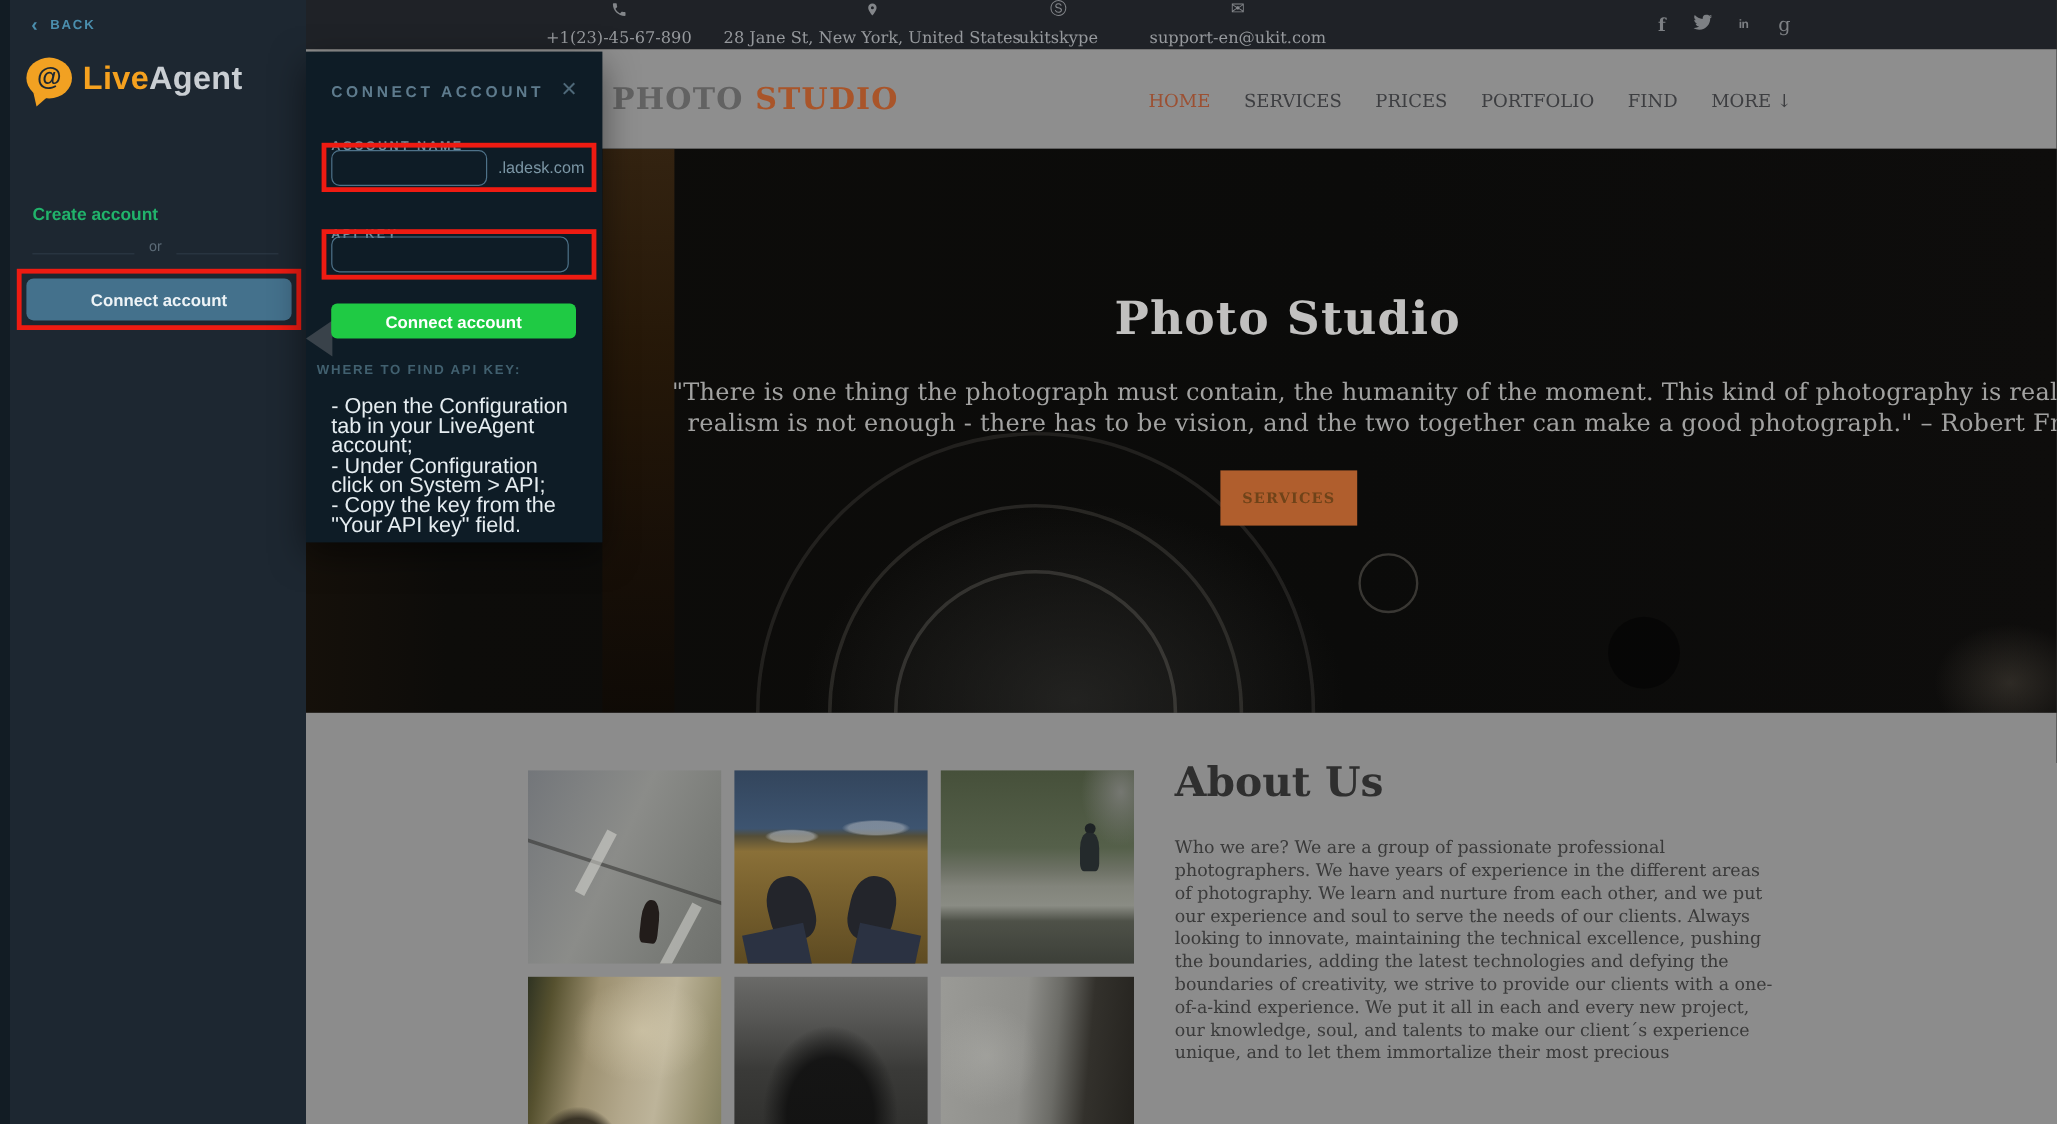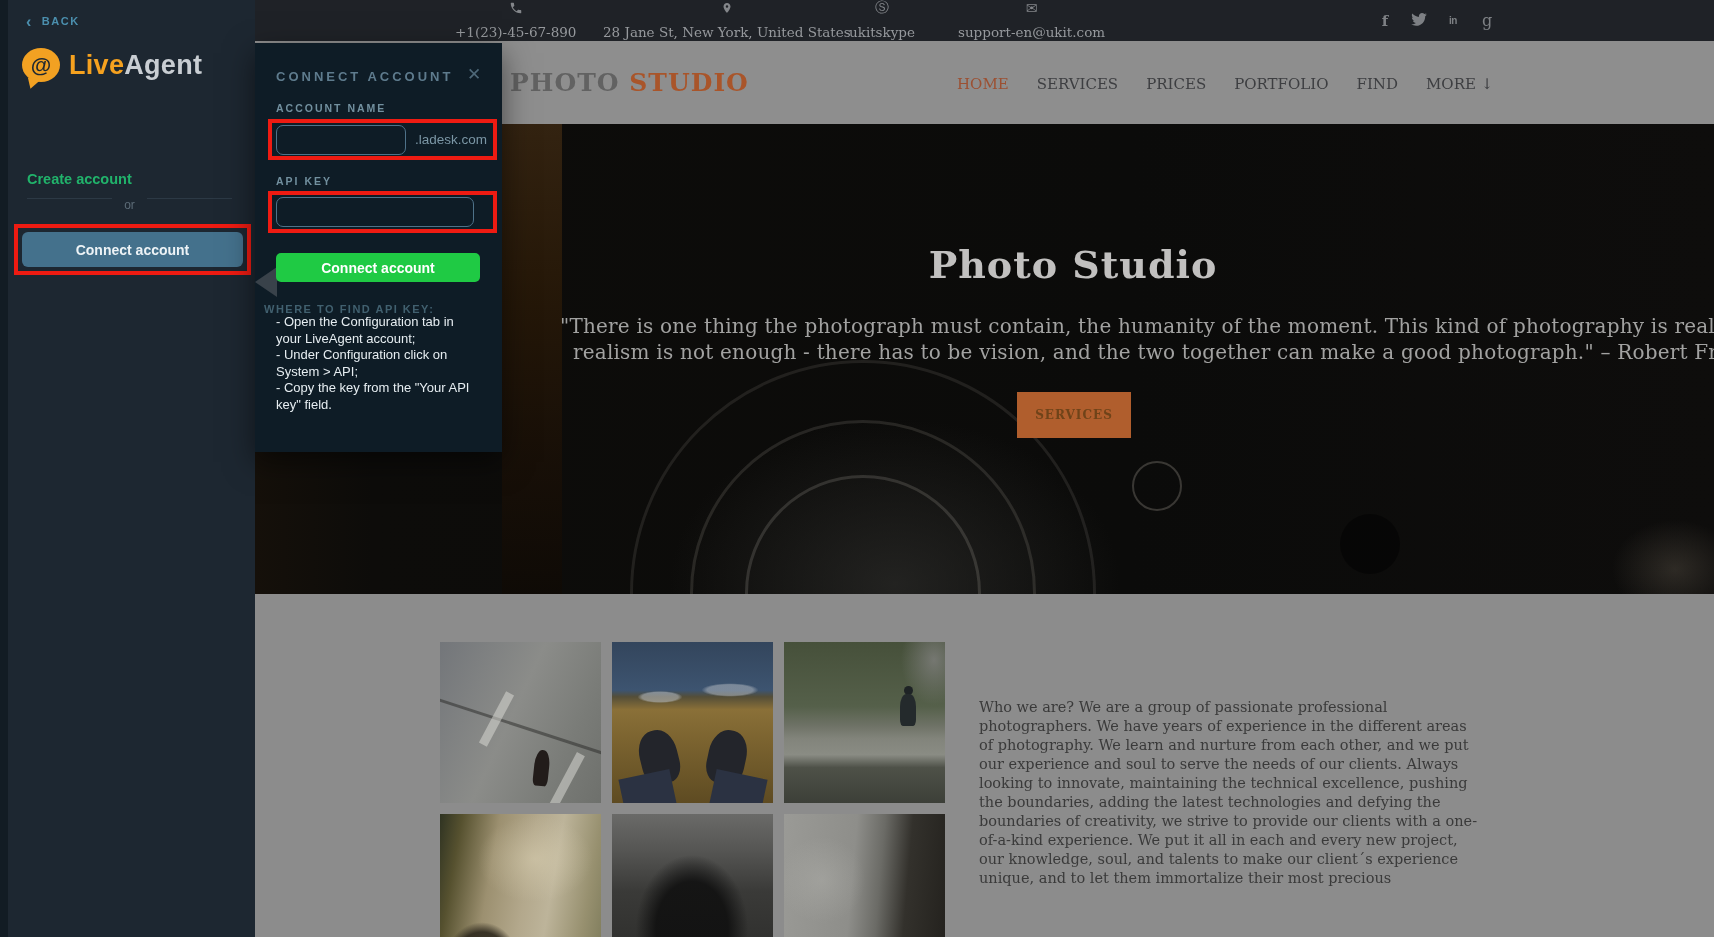--- a/index.html
+++ b/index.html
@@ -100,50 +100,50 @@
   .bubble{position:relative;width:38px;height:34px;background:#f2a122;border-radius:50%;
     display:flex;align-items:center;justify-content:center;color:#1d2731;font-weight:bold;font-size:21px;}
   .bubble:after{content:"";position:absolute;left:4px;bottom:-7px;width:0;height:0;
     border-left:6px solid transparent;border-right:6px solid transparent;border-top:10px solid #f2a122;transform:rotate(18deg);}
   .brand{font-size:27px;font-weight:bold;letter-spacing:.3px;}
   .brand .b1{color:#f5a11f;}
   .brand .b2{color:#c9ced3;}
   .sb-desc{position:absolute;left:27px;top:106px;width:206px;font-size:14px;line-height:16.5px;color:#b4bfc7;}
   .sb-link{color:#4a90d9;cursor:pointer;}
   .create{position:absolute;left:27px;top:171px;color:#21b36b;font-weight:bold;font-size:14.5px;cursor:pointer;}
-  .or-row{position:absolute;left:27px;top:198px;width:205px;display:flex;align-items:flex-start;gap:12px;
+  .or-row{position:absolute;left:27px;top:198px;width:205px;display:flex;align-items:flex-end;gap:12px;
     color:#5c6b77;font-size:12px;}
   .or-row .line{flex:1;height:1px;background:#2c3945;}
   .sb-red{position:absolute;left:14px;top:224px;width:221px;height:43px;border:4px solid #ee1b12;
     display:flex;align-items:center;justify-content:center;padding:0 4px;box-sizing:content-box;}
   .sb-connect{width:100%;height:35px;background:#44718c;border:none;border-radius:6px;
     color:#edf3f6;font-weight:bold;font-size:14px;cursor:pointer;font-family:"Liberation Sans",sans-serif;}
 
   
   .panel{position:absolute;left:255px;top:43px;width:247px;height:409px;background:#0e1c26;z-index:6;
     box-shadow:0 10px 28px rgba(0,0,0,.5);color:#dfe7ec;}
   .panel-notch{position:absolute;left:0;top:224px;width:0;height:0;
     border-top:15px solid transparent;border-bottom:15px solid transparent;border-right:22px solid #39424a;}
   .panel-title{position:absolute;left:21px;top:26px;color:#5e7b8d;font-size:13px;font-weight:bold;letter-spacing:3px;}
   .panel-close{position:absolute;left:212px;top:21px;color:#4e6878;font-size:17px;cursor:pointer;}
-  .plbl{position:absolute;color:#72909f;font-size:10.5px;font-weight:bold;letter-spacing:2px;}
+  .plbl{position:absolute;color:#72909f;font-size:10.5px;font-weight:bold;letter-spacing:2px;margin-top:14px;}
   .lbl-acc{left:21px;top:59px;}
   .lbl-api{left:21px;top:132px;}
   .pred{position:absolute;border:4px solid #ee1b12;display:flex;align-items:center;}
   .red1{left:13px;top:76px;width:217px;height:33px;gap:9px;padding-left:4px;box-sizing:content-box;}
   .red2{left:13px;top:148px;width:217px;height:34px;padding-left:4px;box-sizing:content-box;}
   .pinput{background:transparent;border:1.5px solid #4e7289;border-radius:7px;height:28px;
     color:#dfe7ec;padding:0 8px;font-size:13px;outline:none;}
   .inp-acc{width:112px;}
   .inp-api{width:180px;}
   .suffix{color:#7b96a5;font-size:13.5px;}
   .green-btn{position:absolute;left:21px;top:210px;width:204px;height:29px;background:#1fca44;border:none;
     border-radius:5px;color:#ffffff;font-weight:bold;font-size:14px;cursor:pointer;font-family:"Liberation Sans",sans-serif;}
   .help-title{position:absolute;left:9px;top:260px;color:#41606f;font-size:11px;font-weight:bold;letter-spacing:1.5px;}
-  .help-text{position:absolute;left:21px;top:271px;width:198px;color:#e6edf1;font-size:13px;line-height:16.5px;}
+  .help-text{position:absolute;left:21px;top:287px;width:198px;color:#e6edf1;font-size:18px;line-height:16.5px;}
 </style>
 </head>
 <body>
 
 <div class="site">
 
   <div class="topbar">
     <div class="tb-item" style="left:200px">
       <span class="tb-icon">
         <svg width="14" height="14" viewBox="0 0 24 24">
@@ -218,20 +218,21 @@
       <div class="leg lgL"></div>
       <div class="leg lgR"></div>
     </div>
     <div class="photo ph3">
       <div class="head"></div>
       <div class="person"></div>
     </div>
     <div class="photo ph4"></div>
     <div class="photo ph5"></div>
     <div class="photo ph6"></div>
+    <div class="about-title">About Us</div>
     <div class="about-body">Who we are? We are a group of passionate professional photographers. We have years of experience in the different areas of photography. We learn and nurture from each other, and we put our experience and soul to serve the needs of our clients. Always looking to innovate, maintaining the technical excellence, pushing the boundaries, adding the latest technologies and defying the boundaries of creativity, we strive to provide our clients with a one-of-a-kind experience. We put it all in each and every new project, our knowledge, soul, and talents to make our client´s experience unique, and to let them immortalize their most precious</div>
   </div>
 </div>
 
 <div class="sidebar">
   <div class="back">
     <span class="chev">‹</span>
     <span>BACK</span>
   </div>
   <div class="la-logo">

